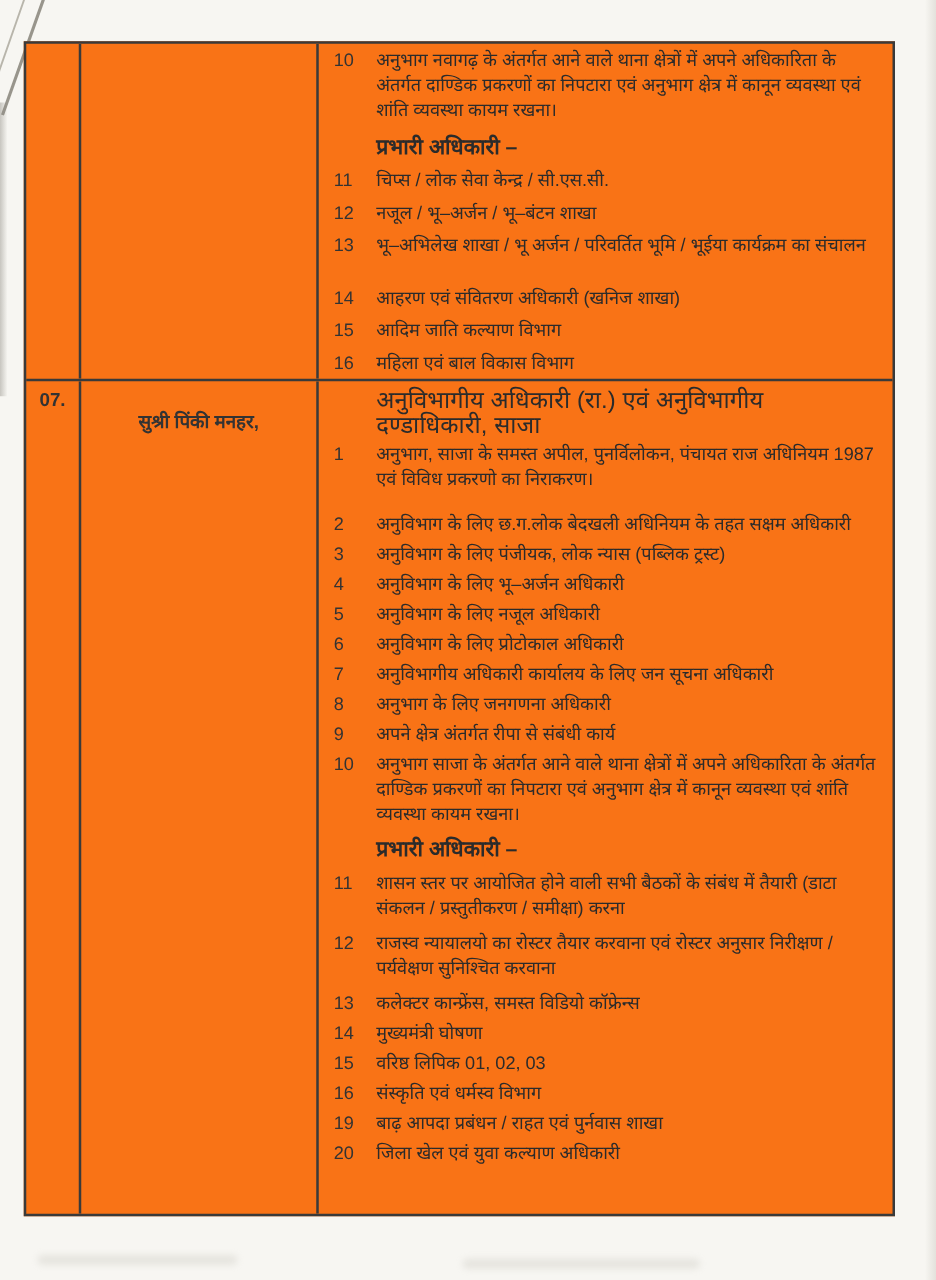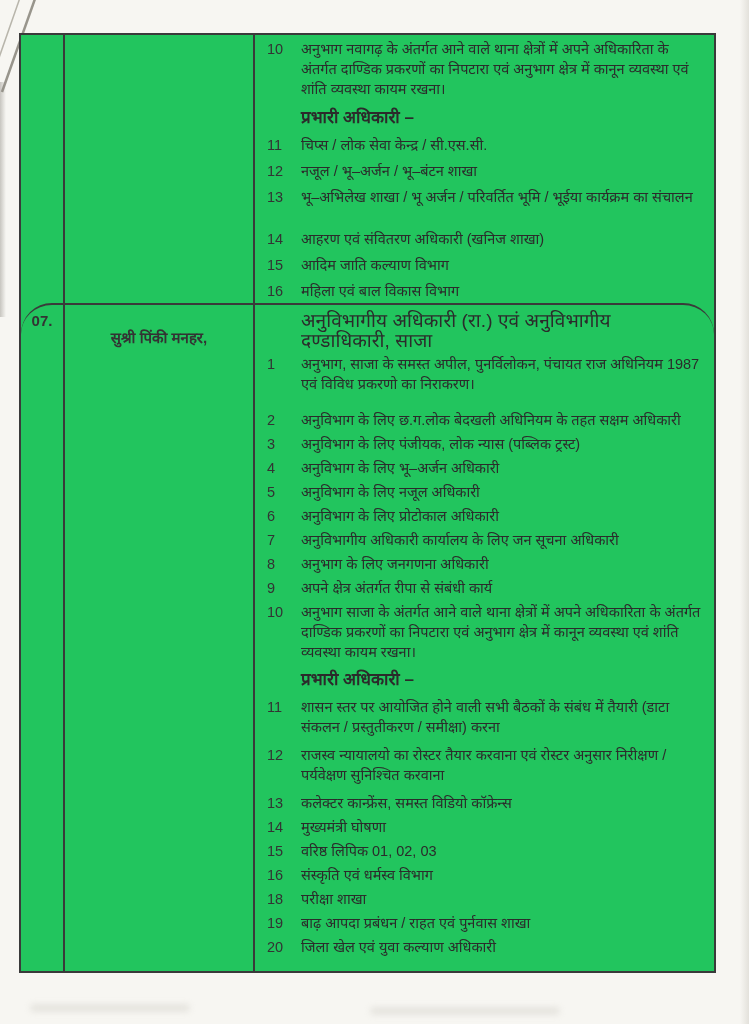--- a/index.html
+++ b/index.html
@@ -15,27 +15,27 @@
     background:linear-gradient(to right,#8d8a82,transparent);opacity:.45;}
   .edge-band-right{position:absolute;right:0;top:0;width:9px;height:100%;
     background:linear-gradient(to left,#e3e1db,transparent);}
   .bottom-smudge{position:absolute;height:8px;background:#b9b6ac;opacity:.28;filter:blur(3px);border-radius:4px;}
   .bottom-smudge.s1{left:30px;top:1004px;width:160px;}
   .bottom-smudge.s2{left:370px;top:1007px;width:190px;}
   
   .doc-table{
     position:absolute;left:19px;top:33px;width:697px;height:940px;
     box-sizing:border-box;border:2px solid #3a3a3a;
-    background:#22c55e;
+    background:#f97316;
   }
   .doc-row{
     display:grid;grid-template-columns:44px 190px 1fr;
     box-sizing:border-box;overflow:hidden;
   }
-  .doc-row + .doc-row{border-top:2px solid #3a3a3a;border-radius:31px;}
+  .doc-row + .doc-row{border-top:2px solid #3a3a3a;}
   .doc-row.r1{height:268px;}
   .doc-row.r2{height:668px;}
   .cell{box-sizing:border-box;overflow:hidden;}
   .cell-serial{
     border-right:2px solid #3a3a3a;text-align:center;padding-top:7px;
     font-size:15px;font-weight:bold;color:#333;
   }
   .cell-name{
     border-right:2px solid #3a3a3a;text-align:center;padding-top:22px;
     font-size:15px;font-weight:bold;color:#333;line-height:22px;
@@ -174,24 +174,20 @@
         </div>
         <div class="duty">
           <span class="duty-num">15</span>
           <span class="duty-text">वरिष्ठ लिपिक 01, 02, 03</span>
         </div>
         <div class="duty">
           <span class="duty-num">16</span>
           <span class="duty-text">संस्कृति एवं धर्मस्व विभाग</span>
         </div>
         <div class="duty">
-          <span class="duty-num">18</span>
-          <span class="duty-text">परीक्षा शाखा</span>
-        </div>
-        <div class="duty">
           <span class="duty-num">19</span>
           <span class="duty-text">बाढ़ आपदा प्रबंधन / राहत एवं पुर्नवास शाखा</span>
         </div>
         <div class="duty">
           <span class="duty-num">20</span>
           <span class="duty-text">जिला खेल एवं युवा कल्याण अधिकारी</span>
         </div>
       </div>
     </div>
   </div>

